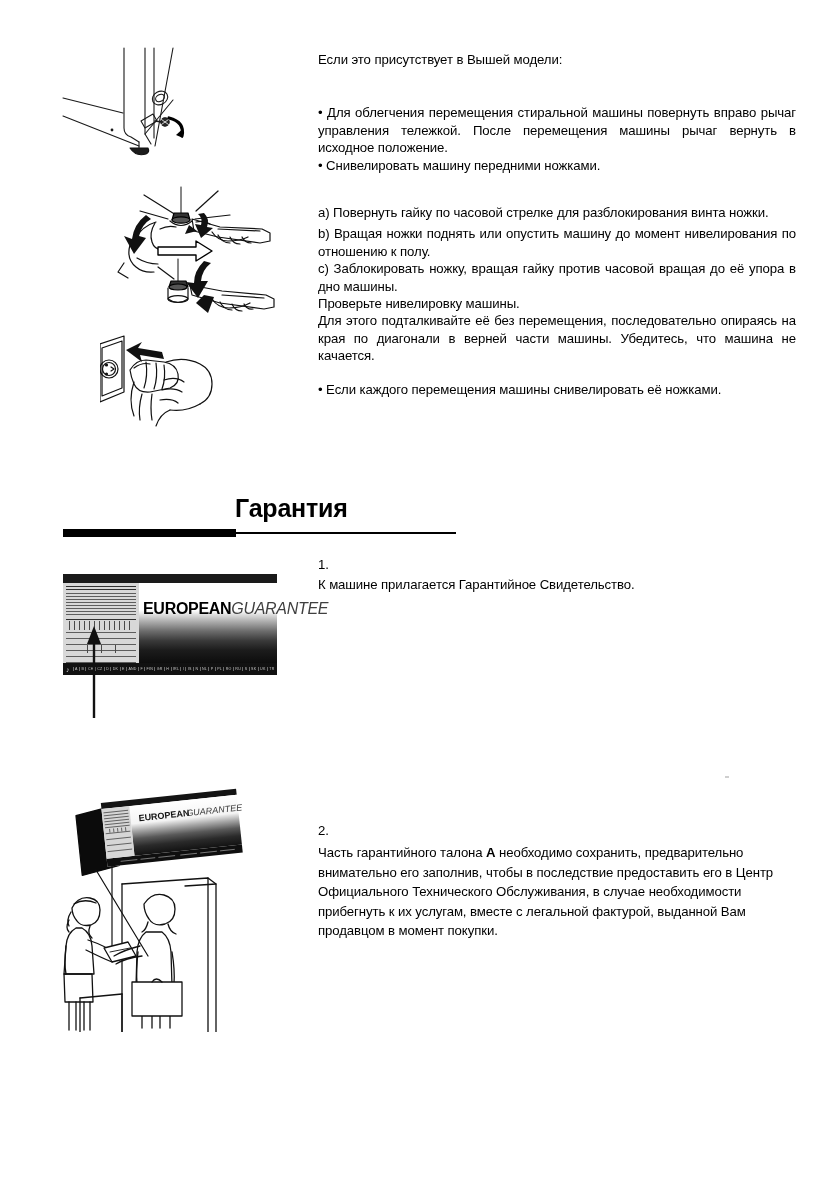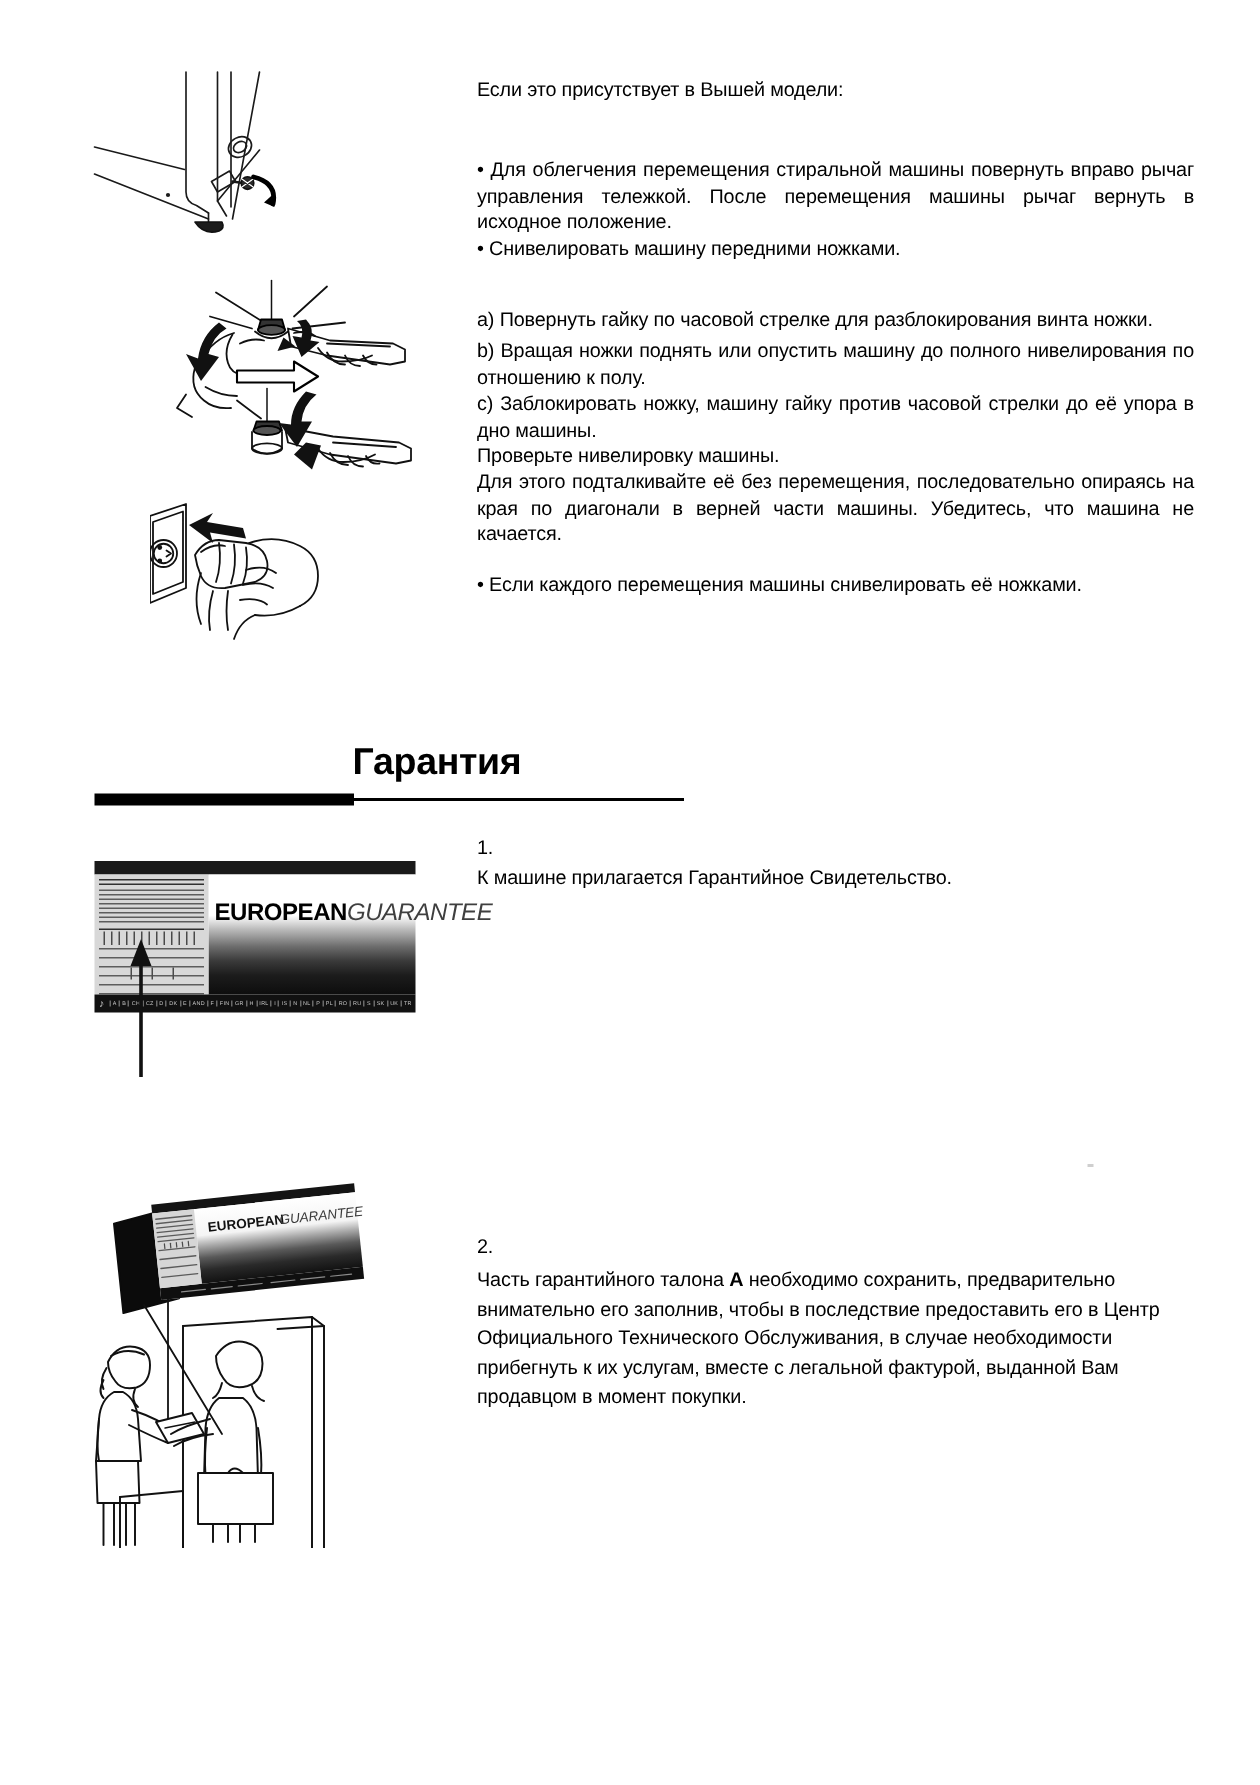--- a/index.html
+++ b/index.html
@@ -279,23 +279,23 @@
   </div>
 
   <div class="txt bold col-right" style="top:51px;">Если это присутствует в Вышей модели:</div>
 
   <div class="txt just col-right" style="top:88px;margin-top:16px;">• Для облегчения перемещения стиральной машины повернуть вправо рычаг управления тележкой. После перемещения машины рычаг вернуть в исходное положение.</div>
 
   <div class="txt col-right" style="top:157px;">• Снивелировать машину передними ножками.</div>
 
   <div class="txt col-right" style="top:204px;">a) Повернуть гайку по часовой стрелке для разблокирования винта ножки.</div>
 
-  <div class="txt just col-right" style="top:225px;">b) Вращая ножки поднять или опустить машину до полного нивелирования по отношению к полу.</div>
-
-  <div class="txt just col-right" style="top:260px;">c) Заблокировать ножку, машину гайку против часовой стрелки до её упора в дно машины.</div>
+  <div class="txt just col-right" style="top:225px;">b) Вращая ножки поднять или опустить машину до момент нивелирования по отношению к полу.</div>
+
+  <div class="txt just col-right" style="top:260px;">c) Заблокировать ножку, вращая гайку против часовой вращая до её упора в дно машины.</div>
 
   <div class="txt col-right" style="top:295px;">Проверьте нивелировку машины.</div>
 
   <div class="txt just col-right" style="top:312px;">Для этого подталкивайте её без перемещения, последовательно опираясь на края по диагонали в верней части машины. Убедитесь, что машина не качается.</div>
 
   <div class="txt just col-right" style="top:381px;">• Если каждого перемещения машины снивелировать её ножками.</div>
 
 
   <div class="section-head">
     <div class="title">Гарантия</div>

